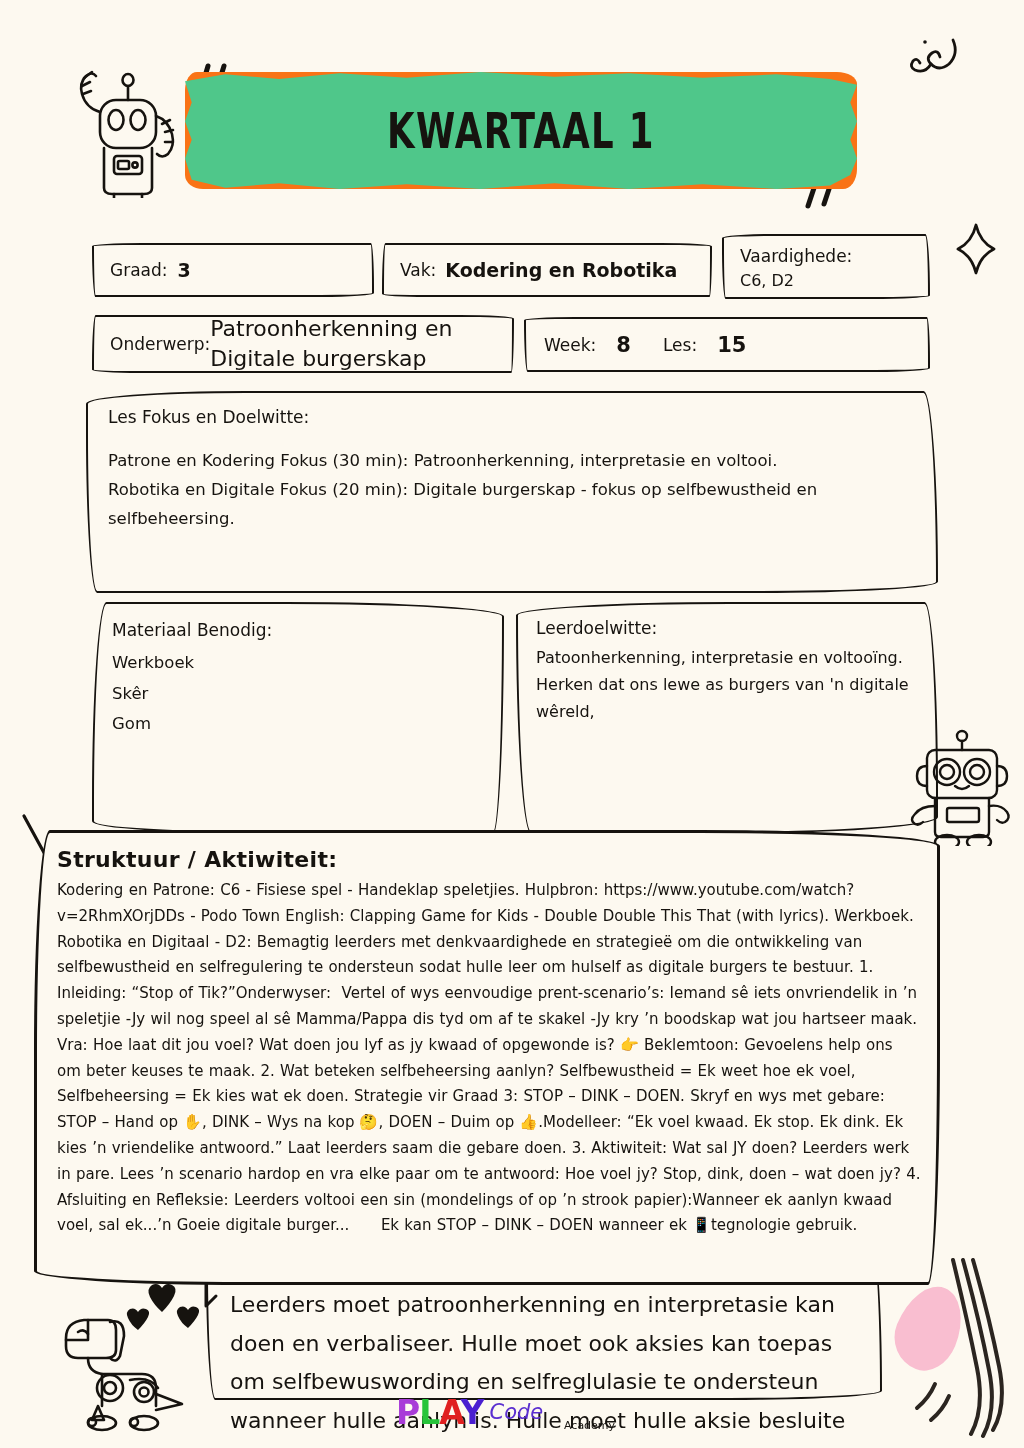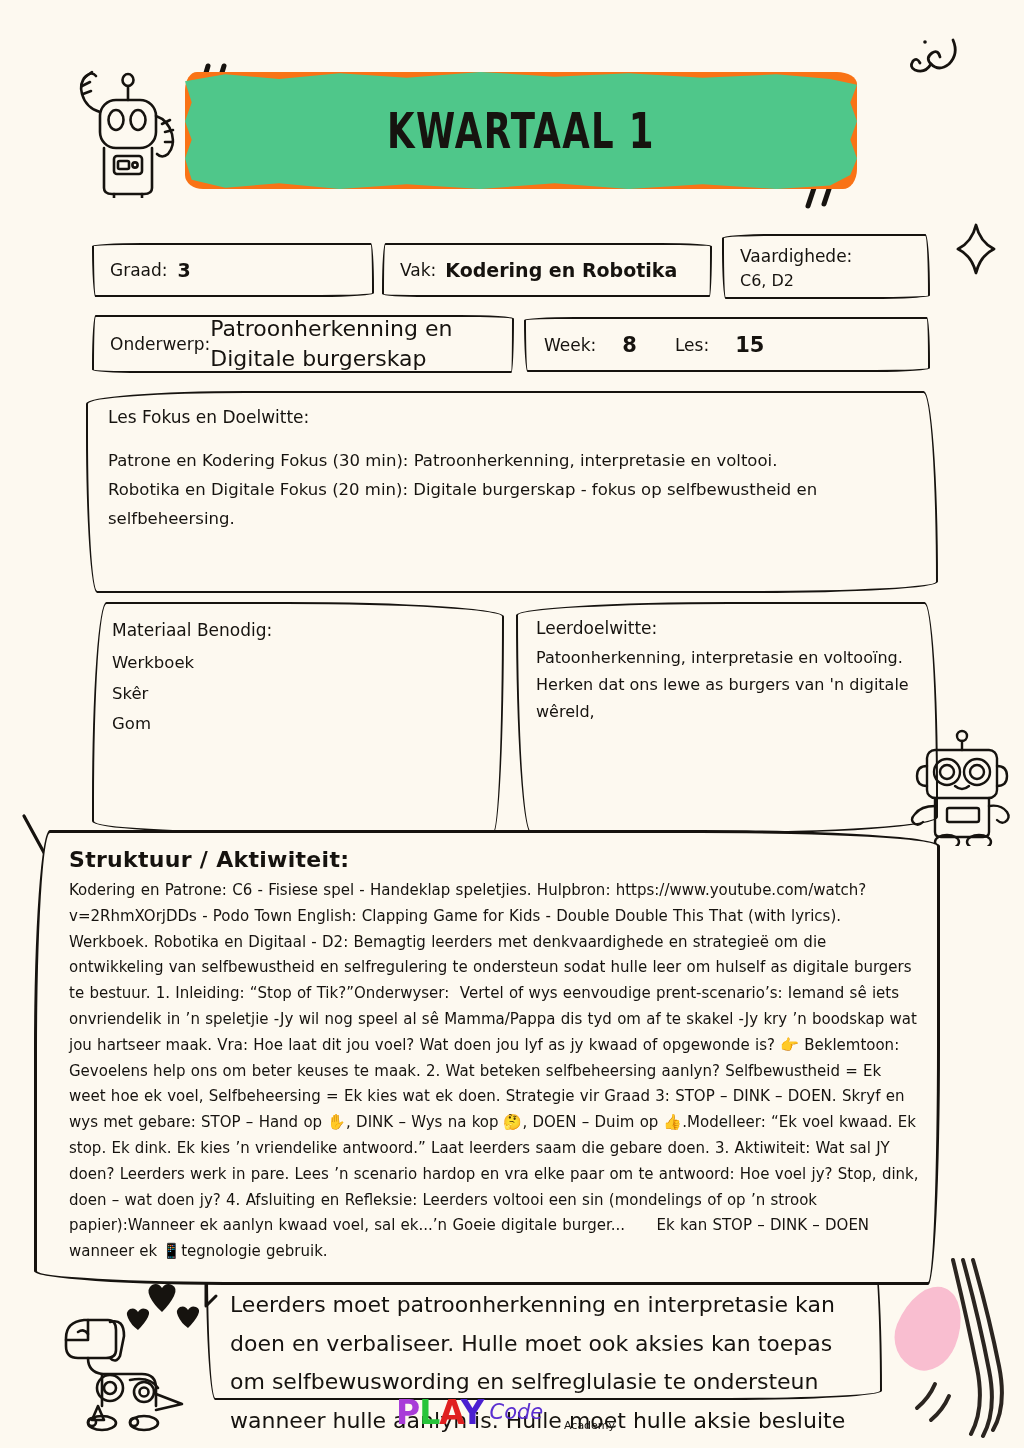--- a/index.html
+++ b/index.html
@@ -106,21 +106,21 @@
     font-size: 22px;
     line-height: 1.35;
     padding-right: 18px;
   }
 
   #week-inner {
     display: flex;
     align-items: center;
     height: 100%;
     padding-left: 18px;
-    gap: 16px;
+    gap: 10px;
     box-sizing: border-box;
   }
   #week-inner .val { font-size: 21px; margin: 0 22px 0 10px; }
 
   
   #box-focus { left: 86px; top: 391px; width: 852px; height: 202px; }
   #focus-inner { padding: 14px 20px 0 20px; }
   #focus-head { font-size: 17px; margin-bottom: 20px; }
   #focus-body { font-size: 16.5px; line-height: 1.75; }
 
@@ -137,21 +137,20 @@
   
   #box-assess { left: 206px; top: 1232px; width: 676px; height: 168px; }
   #assess-inner { padding: 52px 22px 0 22px; }
   #assess-body { font-size: 22px; line-height: 1.75; }
 
   
   #box-struk {
     left: 34px; top: 830px; width: 906px; height: 455px;
     z-index: 6;
     border-width: 3px;
-    padding-left: 12px;
   }
   #struk-inner { padding: 14px 16px 0 20px; }
   #struk-head {
     font-size: 22px;
     font-weight: bold;
     margin-bottom: 6px;
     letter-spacing: .3px;
   }
   #struk-body {
     font-size: 15px;

